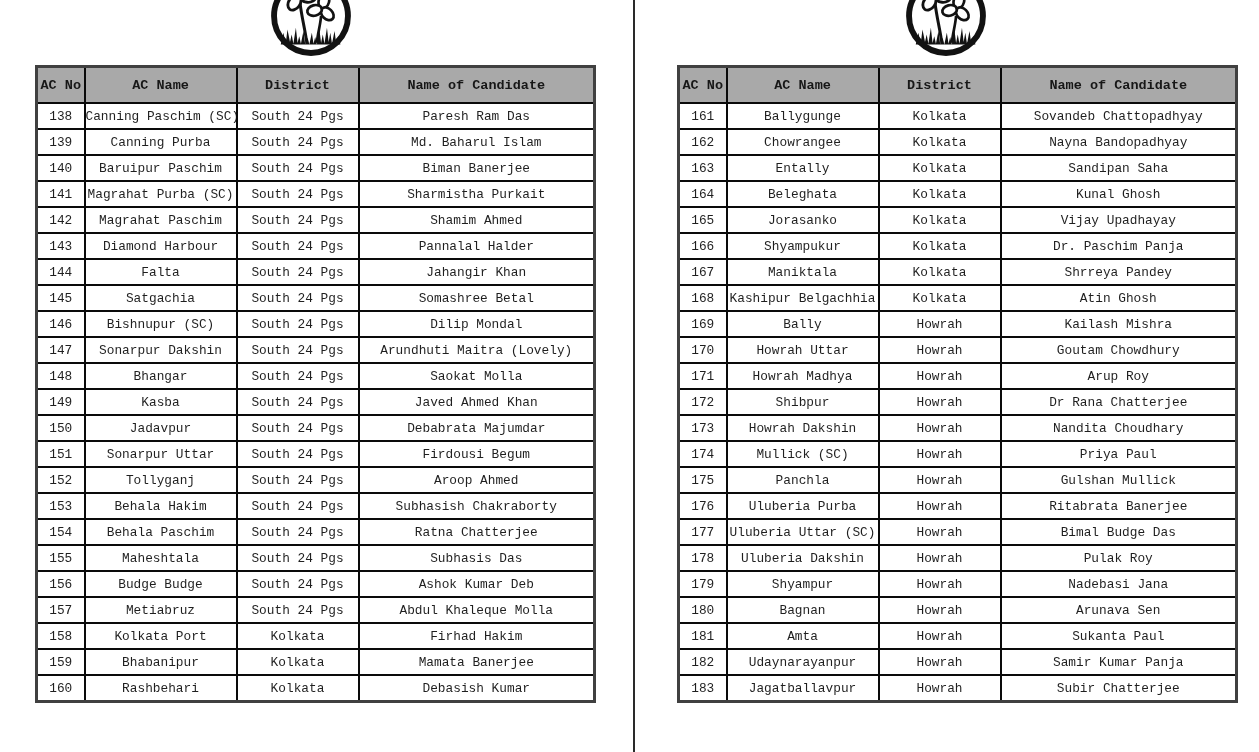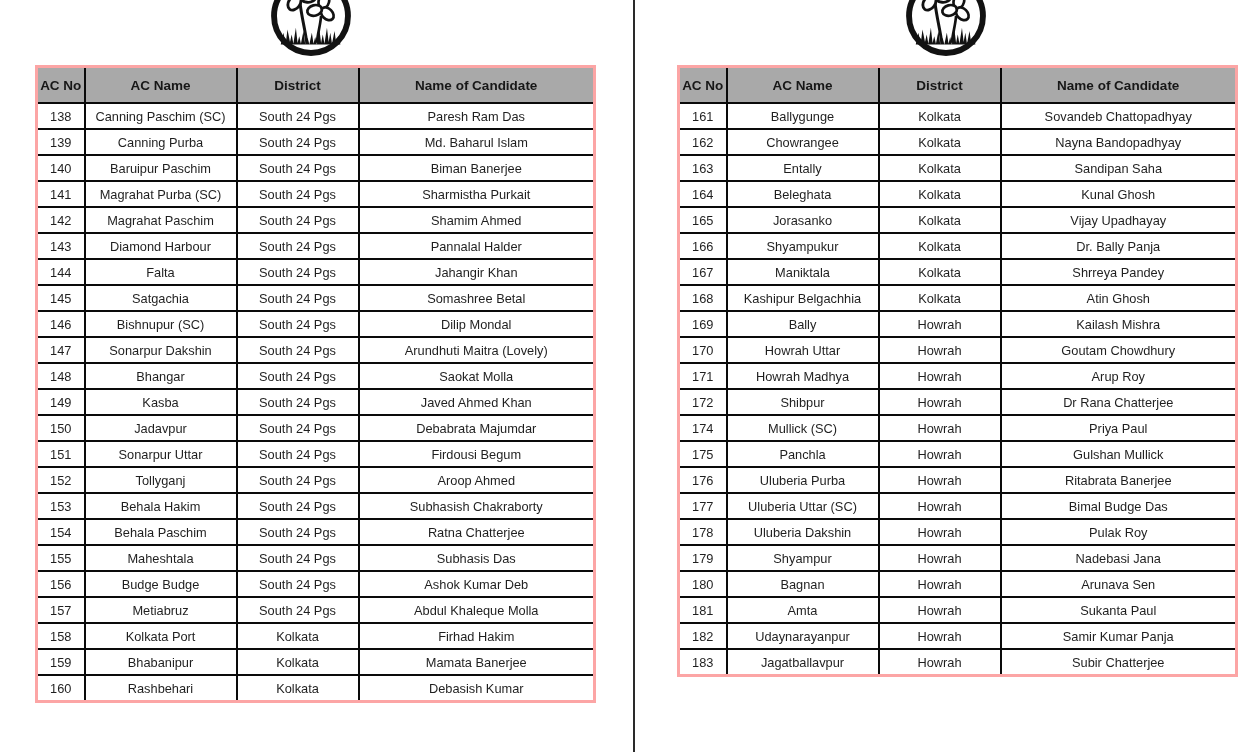--- a/index.html
+++ b/index.html
@@ -22,21 +22,22 @@
     width: 84px; height: 84px;
   }
   .logo.left  { left: 269px; }
   .logo.right { left: 904px; }
 
   table.candidates {
     position: absolute; top: 65px;
     width: 558px;
     border-collapse: collapse;
     table-layout: fixed;
-    border: 3px solid #fca5a5;
+    border: 3px solid #404040;
+    font-family: Liberation Mono, monospace;
   }
   table.candidates.left  { left: 35px; }
   table.candidates.right { left: 677px; }
 
   .c0 { width: 48px; }
   .c1 { width: 152px; }
   .c2 { width: 122px; }
   .c3 { width: 236px; }
 
   table.candidates th {
@@ -318,21 +319,21 @@
         <tr>
           <td>165</td>
           <td>Jorasanko</td>
           <td>Kolkata</td>
           <td>Vijay Upadhayay</td>
         </tr>
         <tr>
           <td>166</td>
           <td>Shyampukur</td>
           <td>Kolkata</td>
-          <td>Dr. Bally Panja</td>
+          <td>Dr. Paschim Panja</td>
         </tr>
         <tr>
           <td>167</td>
           <td>Maniktala</td>
           <td>Kolkata</td>
           <td>Shrreya Pandey</td>
         </tr>
         <tr>
           <td>168</td>
           <td>Kashipur Belgachhia</td>
@@ -357,20 +358,26 @@
           <td>Howrah</td>
           <td>Arup Roy</td>
         </tr>
         <tr>
           <td>172</td>
           <td>Shibpur</td>
           <td>Howrah</td>
           <td>Dr Rana Chatterjee</td>
         </tr>
         <tr>
+          <td>173</td>
+          <td>Howrah Dakshin</td>
+          <td>Howrah</td>
+          <td>Nandita Choudhary</td>
+        </tr>
+        <tr>
           <td>174</td>
           <td>Mullick (SC)</td>
           <td>Howrah</td>
           <td>Priya Paul</td>
         </tr>
         <tr>
           <td>175</td>
           <td>Panchla</td>
           <td>Howrah</td>
           <td>Gulshan Mullick</td>

